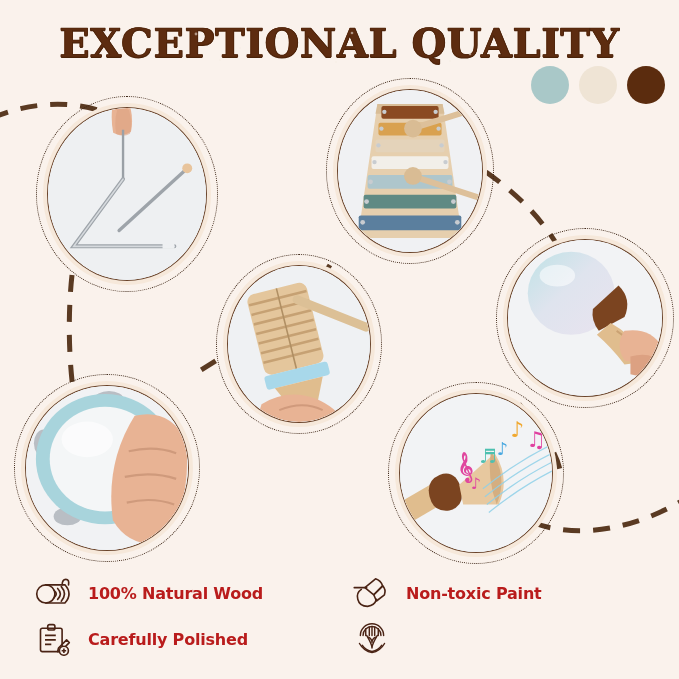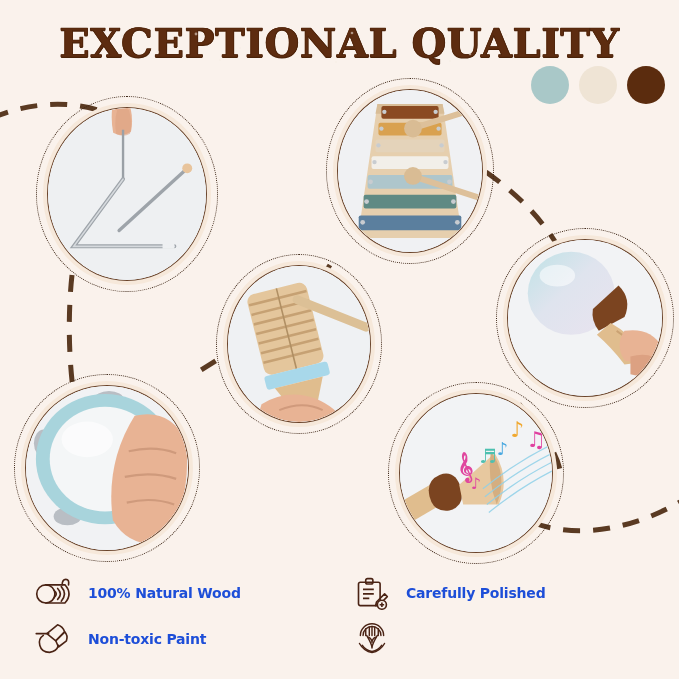--- a/index.html
+++ b/index.html
@@ -140,22 +140,22 @@
   .feature-icon {
     width: 40px; height: 34px;
     flex: 0 0 40px;
     display: flex;
     align-items: center;
     justify-content: center;
   }
   .feature-label {
     font-family: "DejaVu Sans", sans-serif;
     font-weight: 700;
-    font-size: 14px;
-    color: #1d4ed8;
+    font-size: 16px;
+    color: #b91c1c;
     letter-spacing: -0.2px;
     white-space: nowrap;
   }
 
   
   .skin  { fill: #e8b394; }
   .skin2 { fill: #dca182; }
 </style>
 </head>
 <body>
@@ -417,46 +417,46 @@
             <path d="M22 14 q5 4 0 8"></path>
             <path d="M31 8 q0 -6 4 -6 q4 0 3 6"></path>
           </g>
         </svg>
       </span>
       <span class="feature-label">100% Natural Wood</span>
     </div>
 
     <div class="feature">
       <span class="feature-icon">
+        <svg viewBox="0 0 44 36" width="40" height="32">
+          <g fill="none" stroke="#4a2314" stroke-width="1.8" stroke-linejoin="round" stroke-linecap="round">
+            <path d="M14 12 L26 2 q6 2 8 8 L24 20 z"></path>
+            <path d="M24 20 L34 10 q4 4 2 10 l-9 7 z"></path>
+            <path d="M10 14 q-6 4 -4 11 q2 8 11 8 q8 -1 10 -8"></path>
+            <path d="M2 12 H16"></path>
+          </g>
+        </svg>
+      </span>
+      <span class="feature-label">Non-toxic Paint</span>
+    </div>
+
+    <div class="feature">
+      <span class="feature-icon">
         <svg viewBox="0 0 40 36" width="36" height="34">
           <g fill="none" stroke="#4a2314" stroke-width="1.8" stroke-linejoin="round">
             <rect x="5" y="6" width="24" height="26" rx="2"></rect>
             <rect x="13" y="2" width="8" height="6" rx="2"></rect>
             <path d="M10 14 H22 M10 19 H22 M10 24 H17"></path>
             <path d="M25 28 L34 19 l3 3 L28 31 l-4 1 z"></path>
             <circle cx="31" cy="31" r="5" fill="#faf2ec"></circle>
             <path d="M31 28.5 V33.5 M28.5 31 H33.5"></path>
           </g>
         </svg>
       </span>
       <span class="feature-label">Carefully Polished</span>
-    </div>
-
-    <div class="feature">
-      <span class="feature-icon">
-        <svg viewBox="0 0 44 36" width="40" height="32">
-          <g fill="none" stroke="#4a2314" stroke-width="1.8" stroke-linejoin="round" stroke-linecap="round">
-            <path d="M14 12 L26 2 q6 2 8 8 L24 20 z"></path>
-            <path d="M24 20 L34 10 q4 4 2 10 l-9 7 z"></path>
-            <path d="M10 14 q-6 4 -4 11 q2 8 11 8 q8 -1 10 -8"></path>
-            <path d="M2 12 H16"></path>
-          </g>
-        </svg>
-      </span>
-      <span class="feature-label">Non-toxic Paint</span>
     </div>
 
     <div class="feature">
       <span class="feature-icon">
         <svg viewBox="0 0 38 38" width="34" height="34">
           <g fill="none" stroke="#4a2314" stroke-width="1.6" stroke-linejoin="round" stroke-linecap="round">
             <path d="M6 15 a13 13 0 0 1 26 0"></path>
             <path d="M9 15 a10 10 0 0 1 20 0"></path>
             <path d="M12 7.5 V15 M16 5.6 V15 M19 5 V15 M22 5.6 V15 M26 7.5 V15"></path>
             <path d="M13 15 q6 10 6 14 q0 -4 6 -14"></path>

